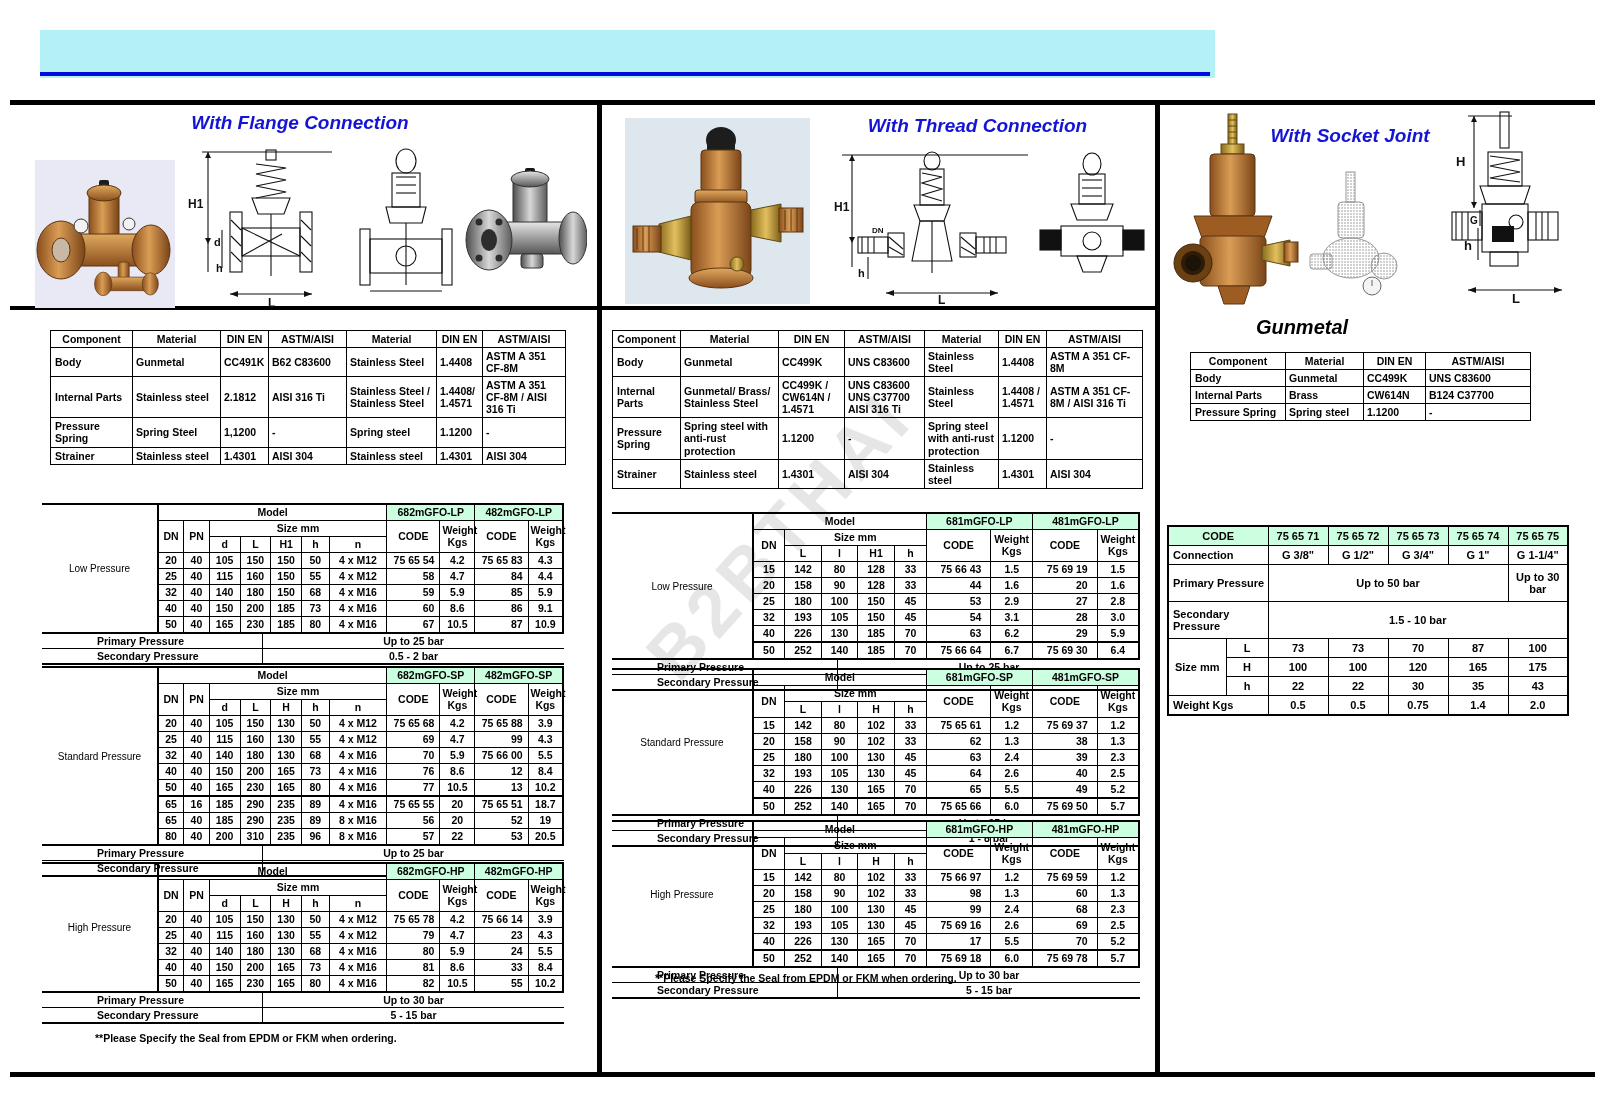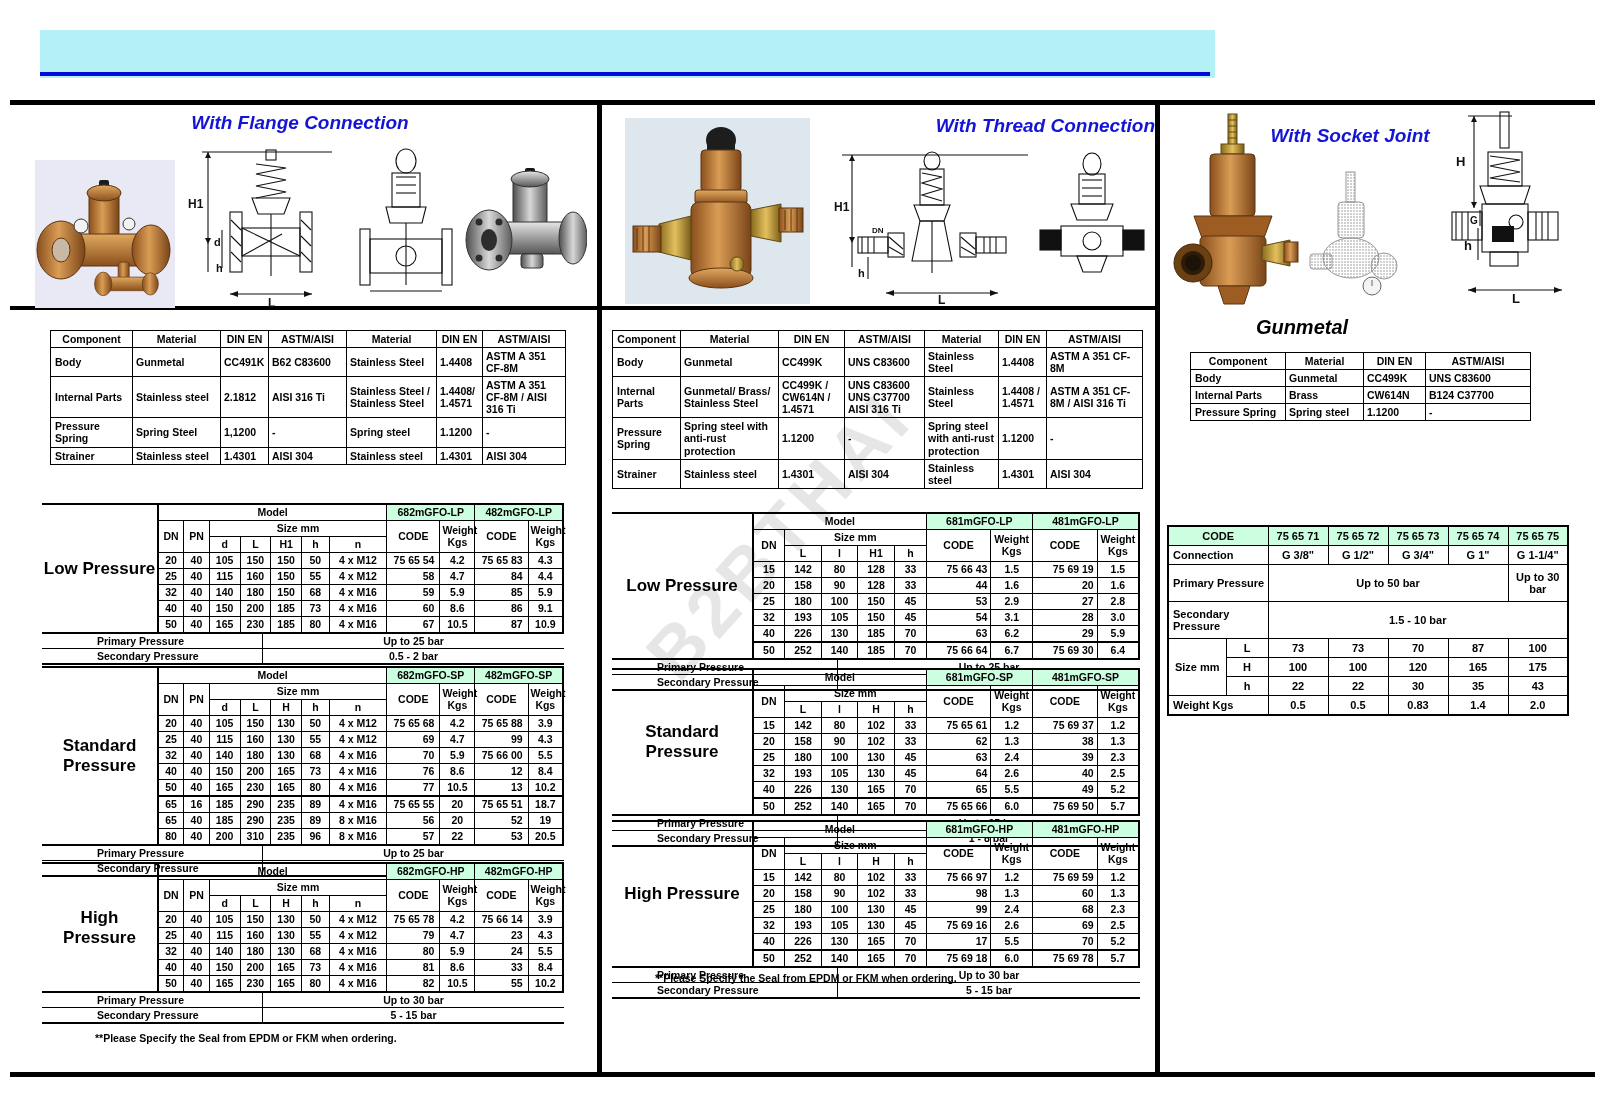--- a/index.html
+++ b/index.html
@@ -23,27 +23,27 @@
   .mattbl{table-layout:fixed;font-size:10.5px;font-weight:bold;line-height:1.15;}
   .mattbl th,.mattbl td{border:1px solid #000;padding:2px 3px;text-align:left;vertical-align:middle;}
   .mattbl th{text-align:center;}
   .mattbl .nob{border-top:none;border-left:none;}
   .mattbl tbody td{text-align:left;}
   .mattbl tbody td:first-child{padding-left:4px;}
 
   
   .block{position:absolute;}
   .blockrow{display:flex;align-items:stretch;}
-  .plabel{display:flex;align-items:center;justify-content:center;font-size:17px;font-weight:bold;
+  .plabel{display:flex;align-items:center;justify-content:center;font-size:10px;font-weight:normal;
           border-top:2px solid #000;border-bottom:2px solid #000;text-align:center;}
   .dimtbl{table-layout:fixed;font-size:10.5px;font-weight:bold;border:2px solid #000;line-height:1.05;}
   .dimtbl th,.dimtbl td{border:1px solid #000;padding:1px 2px;text-align:center;vertical-align:middle;height:13px;}
   .green{background:#ccffdf;}
   .flg tbody td:nth-child(8),.flg tbody td:nth-child(10){text-align:right;padding-right:5px;}
-  .thr tbody td:nth-child(6),.thr tbody td:nth-child(8){text-align:right;padding-right:3px;}
+  .thr tbody td:nth-child(6),.thr tbody td:nth-child(8){text-align:right;padding-right:9px;}
   tbody.g2 tr:first-child td{border-top:2px solid #000;}
   .pstbl{width:100%;font-size:10.5px;font-weight:bold;}
   .pstbl td{height:14px;padding:0;}
   .pstbl .pl{border-right:1px solid #000;padding-left:55px;}
   .pstbl tr:first-child td{border-bottom:1px solid #000;}
   .pstbl tr:last-child td{border-bottom:2px solid #000;}
   .pstbl .pv{text-align:center;}
 
   .footnote{position:absolute;font-size:10.5px;font-weight:bold;}
 
@@ -655,21 +655,21 @@
       <tr>
             <td class="pl">Secondary Pressure</td>
           <td class="pv">5 - 15  bar</td>
           </tr>
     </tbody>
       </table>
   </div>
 
   <div class="footnote" style="left:95px;top:1032px;">**Please Specify the Seal from EPDM or FKM when ordering.</div>
 
-  <div class="colhead" style="left:800px;top:115px;width:355px;text-align:right;">With Thread Connection</div>
+  <div class="colhead" style="left:800px;top:115px;width:355px;">With Thread Connection</div>
 
   <div class="imgbox" style="left:625px;top:118px;">
     <svg width="185" height="186" viewBox="0 0 185 186">
       <defs>
         <linearGradient id="brs" x1="0" y1="0" x2="1" y2="0">
           <stop offset="0" stop-color="#8a6a1d"></stop>
             <stop offset=".5" stop-color="#e3c05e"></stop>
             <stop offset="1" stop-color="#7a5c18"></stop>
         </linearGradient>
       </defs>
@@ -1346,20 +1346,20 @@
       <td>22</td>
       <td>22</td>
       <td>30</td>
       <td>35</td>
       <td>43</td>
     </tr>
     <tr>
       <td colspan="2" style="text-align:left;padding-left:4px;">Weight Kgs</td>
       <td>0.5</td>
       <td>0.5</td>
-      <td>0.83</td>
+      <td>0.75</td>
       <td>1.4</td>
       <td>2.0</td>
     </tr>
   </tbody>
     </table>
 
 </div>
 
 </body></html>

